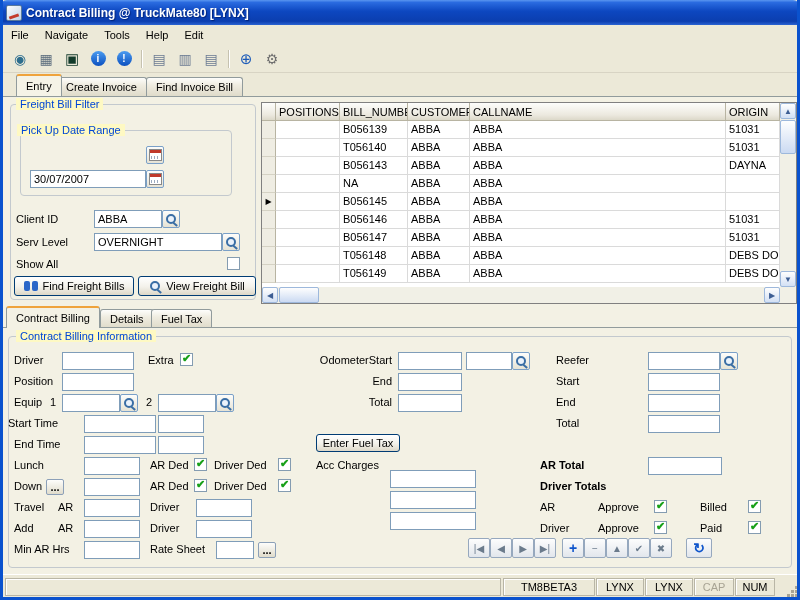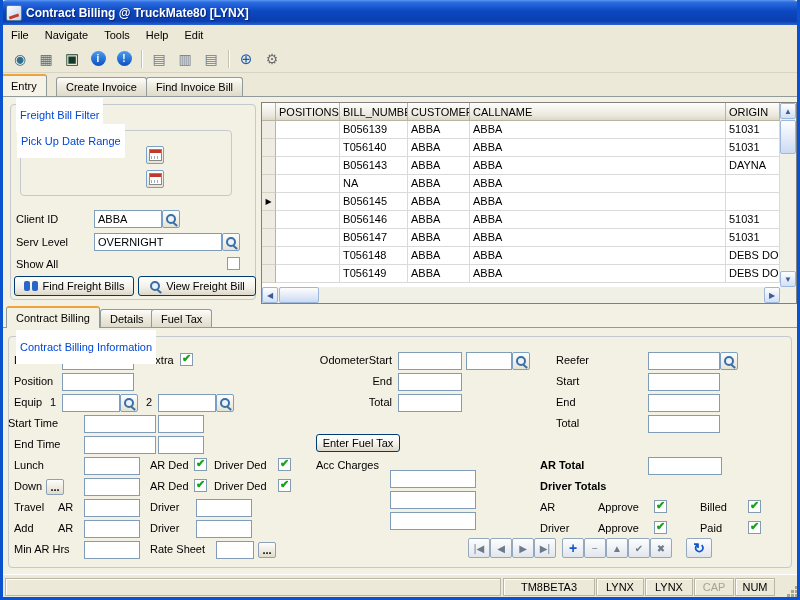--- a/index.html
+++ b/index.html
@@ -31,21 +31,21 @@
   .tsep{width:1px;height:18px;background:#C6C2B0;box-shadow:1px 0 0 #fff;margin:0 3px;}
   .t-preview{color:#2E6E8E;} .t-print{color:#5A6B7C;} .t-term{color:#123A2A;font-size:15px;}
   .t-doc{color:#6A7A92;} .t-zoom{color:#1B5AB8;font-size:15px;} .t-gear{color:#6E6E6E;font-size:14px;}
   
   .tab{position:absolute;border:1px solid #919B9C;border-bottom:none;border-radius:3px 3px 0 0;
     background:linear-gradient(#FDFDFB,#EFECE0 40%,#DFDBCA 100%);display:flex;align-items:center;padding:0 9px;height:19px;}
   .tab.active{background:#F5F3E7;height:22px;z-index:6;border-top:2px solid #EFA33C;}
   .page{position:absolute;left:3px;top:96px;right:3px;height:478px;background:#F3F1E4;border-top:1px solid #919B9C;}
   
   .grp{position:absolute;border:1px solid #C3C9CE;border-radius:4px;}
-  .leg{position:absolute;color:#0046D5;background:#ffffff;padding:11px 4px;white-space:nowrap;z-index:3;}
+  .leg{position:absolute;color:#0046D5;background:#fef9c3;padding:0 4px;white-space:nowrap;z-index:3;}
   .lbl{position:absolute;white-space:nowrap;color:#000;}
   .rlbl{text-align:right;}
   .b{font-weight:bold;}
   
   .fld{position:absolute;height:18px;background:#fff;border:1px solid #7F9DB9;padding:2px 3px;white-space:nowrap;overflow:hidden;}
   .lk{position:absolute;width:18px;height:18px;border:1px solid #7AA0C8;border-radius:2px;
     background:linear-gradient(#FDFDFB,#E6E3D5);display:flex;align-items:center;justify-content:center;}
   .dots{position:absolute;width:18px;height:16px;border:1px solid #8CA0B8;border-radius:2px;
     background:linear-gradient(#FDFDFB,#E0DCCB);display:flex;align-items:center;justify-content:center;font-weight:bold;line-height:4px;}
   .xbtn{position:absolute;height:20px;border:1px solid #003C74;border-radius:3px;
@@ -147,41 +147,42 @@
       </span>
     <span class="tsep"></span>
     <span class="tool t-zoom">
         <span>⊕</span>
       </span>
     <span class="tool t-gear">
         <span>⚙</span>
       </span>
   </div>
 
-  <div class="tab active" style="left:1px;top:74px;">
+  <div class="tab active" style="left:16px;top:74px;">
       <span>Entry</span>
     </div>
   <div class="tab" style="left:56px;top:77px;">
       <span>Create Invoice</span>
     </div>
   <div class="tab" style="left:146px;top:77px;">
       <span>Find Invoice Bill</span>
     </div>
 
   <div class="page"></div>
 
   <div class="grp" style="left:10px;top:104px;width:246px;height:196px;"></div>
   <span class="leg" style="left:16px;top:98px;">Freight Bill Filter</span>
 
   <div class="grp" style="left:20px;top:130px;width:212px;height:66px;"></div>
   <span class="leg" style="left:17px;top:124px;">Pick Up Date Range</span>
 
   <div class="lk" style="left:146px;top:146px;">
       <span class="cal"></span>
     </div>
+  <div class="fld" style="left:30px;top:170px;width:116px;">30/07/2007</div>
   <div class="lk" style="left:146px;top:170px;">
       <span class="cal"></span>
     </div>
 
   <span class="lbl" style="left:16px;top:213px;">Client ID</span>
   <div class="fld" style="left:94px;top:210px;width:68px;">ABBA</div>
   <div class="lk" style="left:162px;top:210px;">
       <span class="mag"></span>
     </div>
 

